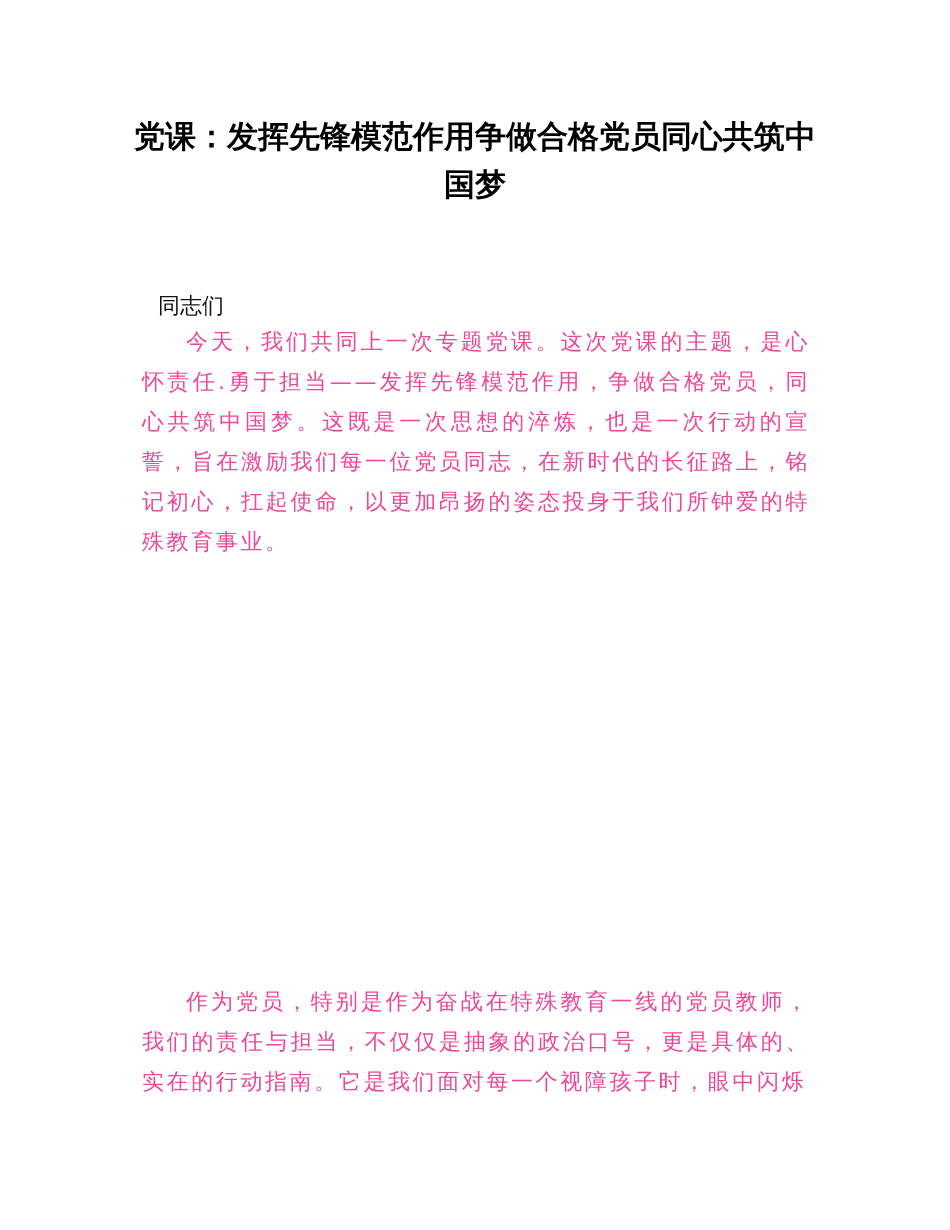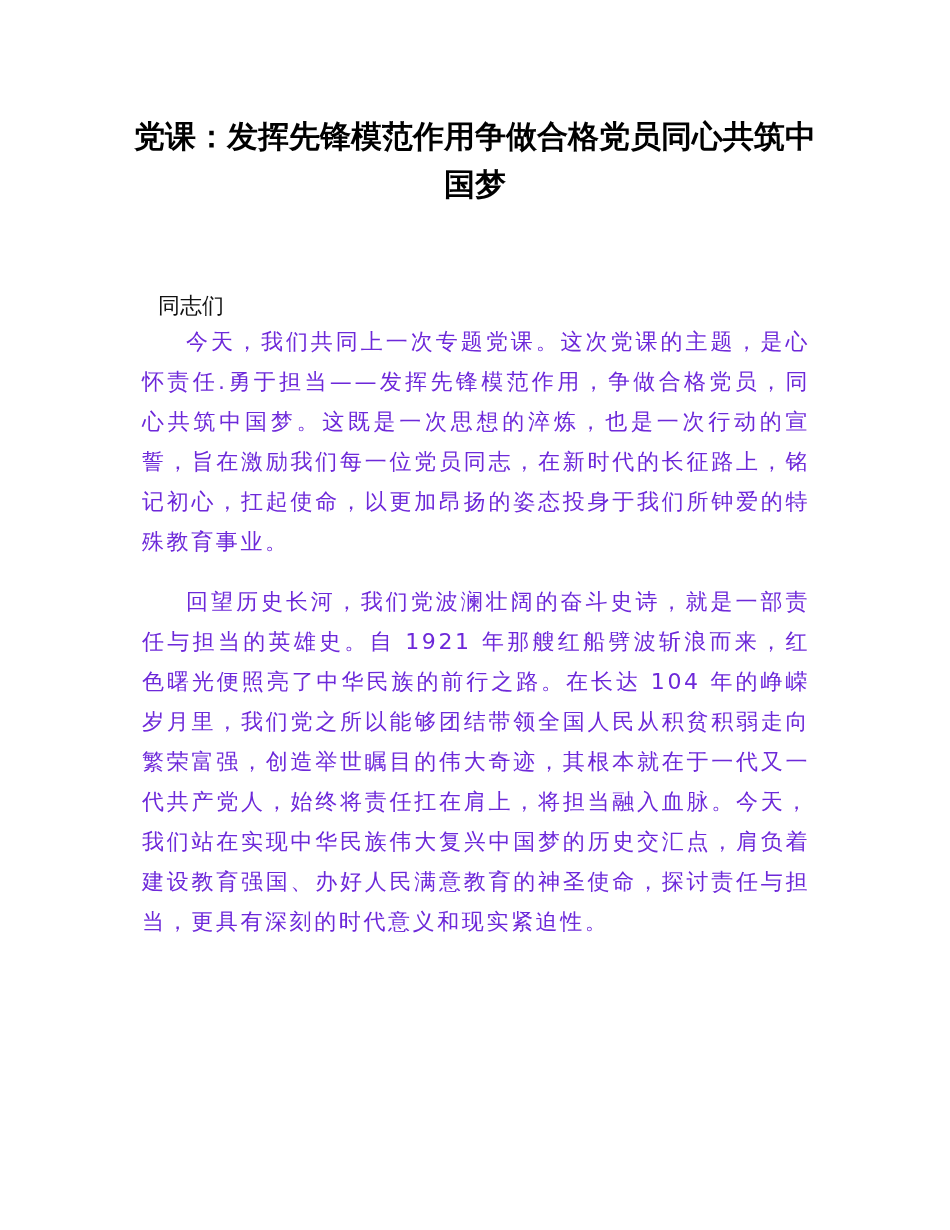--- a/index.html
+++ b/index.html
@@ -49,34 +49,34 @@
       margin: 16px;
     }
     .para {
       position: absolute;
       left: 142px;
       width: 668px;
       margin: 0;
       font-family: "DejaVu Sans", "Liberation Sans", sans-serif;
       font-size: 22px;
       line-height: 40px;
-      color: #6d28d9;
+      color: #ec4899;
       text-indent: 2em;
       letter-spacing: 2.6px;
       text-align: justify;
     }
     .p1 { top: 322px; }
     .p2 { top: 582px; }
     .p3 { top: 982px; }
   </style>
 </head>
 <body>
 
 <div class="page">
   <h1 class="doc-title">党课：发挥先锋模范作用争做合格党员同心共筑中国梦</h1>
 
   <p class="body-text salutation">同志们</p>
 
   <p class="para p1">今天，我们共同上一次专题党课。这次党课的主题，是心怀责任.勇于担当——发挥先锋模范作用，争做合格党员，同心共筑中国梦。这既是一次思想的淬炼，也是一次行动的宣誓，旨在激励我们每一位党员同志，在新时代的长征路上，铭记初心，扛起使命，以更加昂扬的姿态投身于我们所钟爱的特殊教育事业。</p>
 
-  <p class="para p2">回望历史长河，我们党波澜壮阔的奋斗史诗，就是一部责任与担当的英雄史。自 1921 年那艘红船劈波斩浪而来，红色曙光便照亮了中华民族的前行之路。在长达 104 年的峥嵘岁月里，我们党之所以能够团结带领全国人民从积贫积弱走向繁荣富强，创造举世瞩目的伟大奇迹，其根本就在于一代又一代共产党人，始终将责任扛在肩上，将担当融入血脉。今天，我们站在实现中华民族伟大复兴中国梦的历史交汇点，肩负着建设教育强国、办好人民满意教育的神圣使命，探讨责任与担当，更具有深刻的时代意义和现实紧迫性。</p>
 
+  <p class="para p3">作为党员，特别是作为奋战在特殊教育一线的党员教师，我们的责任与担当，不仅仅是抽象的政治口号，更是具体的、实在的行动指南。它是我们面对每一个视障孩子时，眼中闪烁</p>
 </div>
 
 </body></html>

